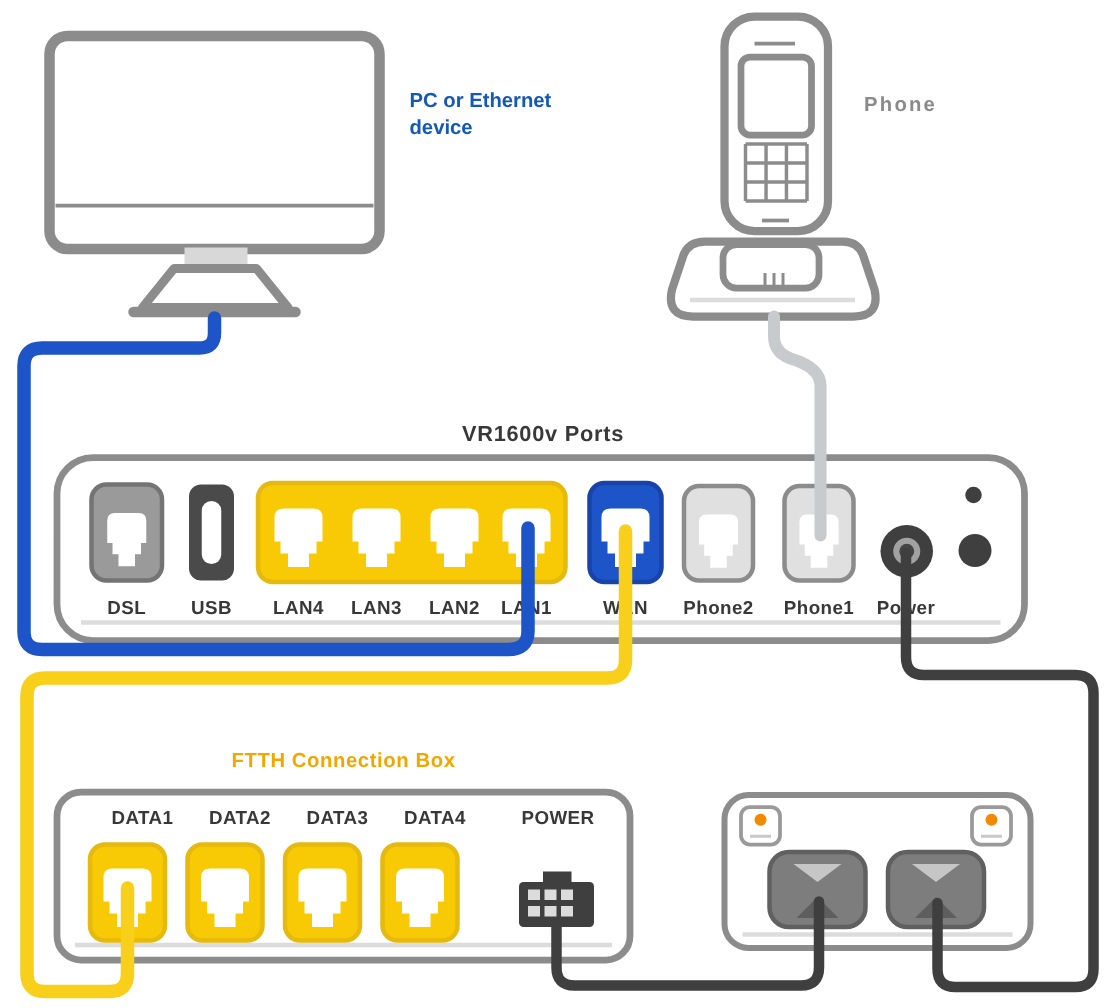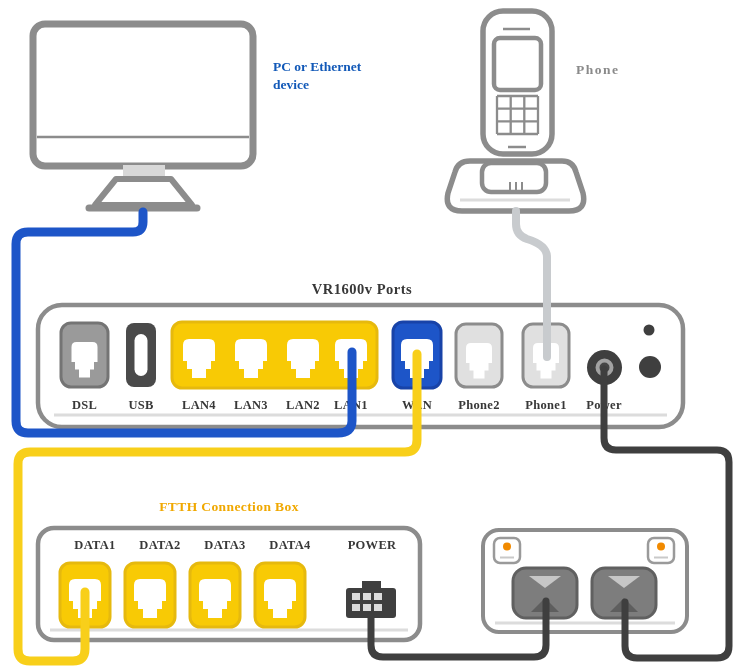--- a/index.html
+++ b/index.html
@@ -1,17 +1,17 @@
 <!DOCTYPE html>
 <html style="--blue: #1D55C8; --label-blue: #1259B8; --yellow: #F8CF1A; --yellow-fill: #F8CA05; --yellow-border: #E6B90E; --amber: #F0A800; --orange: #F18A00; --gray-outline: #8C8C8C; --gray-shadow: #DCDCDC; --gray-neck: #D8D8D8; --gray-cable: #C8CBCE; --gray-dark: #3F3F3F; --gray-port: #9A9A9A; --gray-plug: #7D7D7D; --text-dark: #383838; --text-gray: #8A8A8A;"><head>
 <meta charset="utf-8">
 <style>
   html,body{margin:0;padding:0;background:#ffffff;}
   .stage{position:relative;width:742px;height:672px;background:#fff;overflow:hidden;
-         font-family:Liberation Serif, serif;}
+         font-family:Liberation Sans, sans-serif;}
   svg{display:block}
 
   
   .dev      {fill:#fff;stroke:var(--gray-outline);}
   .devline  {stroke:var(--gray-outline);fill:none;}
   .shadow   {stroke:var(--gray-shadow);fill:none;}
   .neck     {fill:var(--gray-neck);}
 
   
   .port-gray   {fill:var(--gray-port);stroke:#747474;stroke-width:3;}

